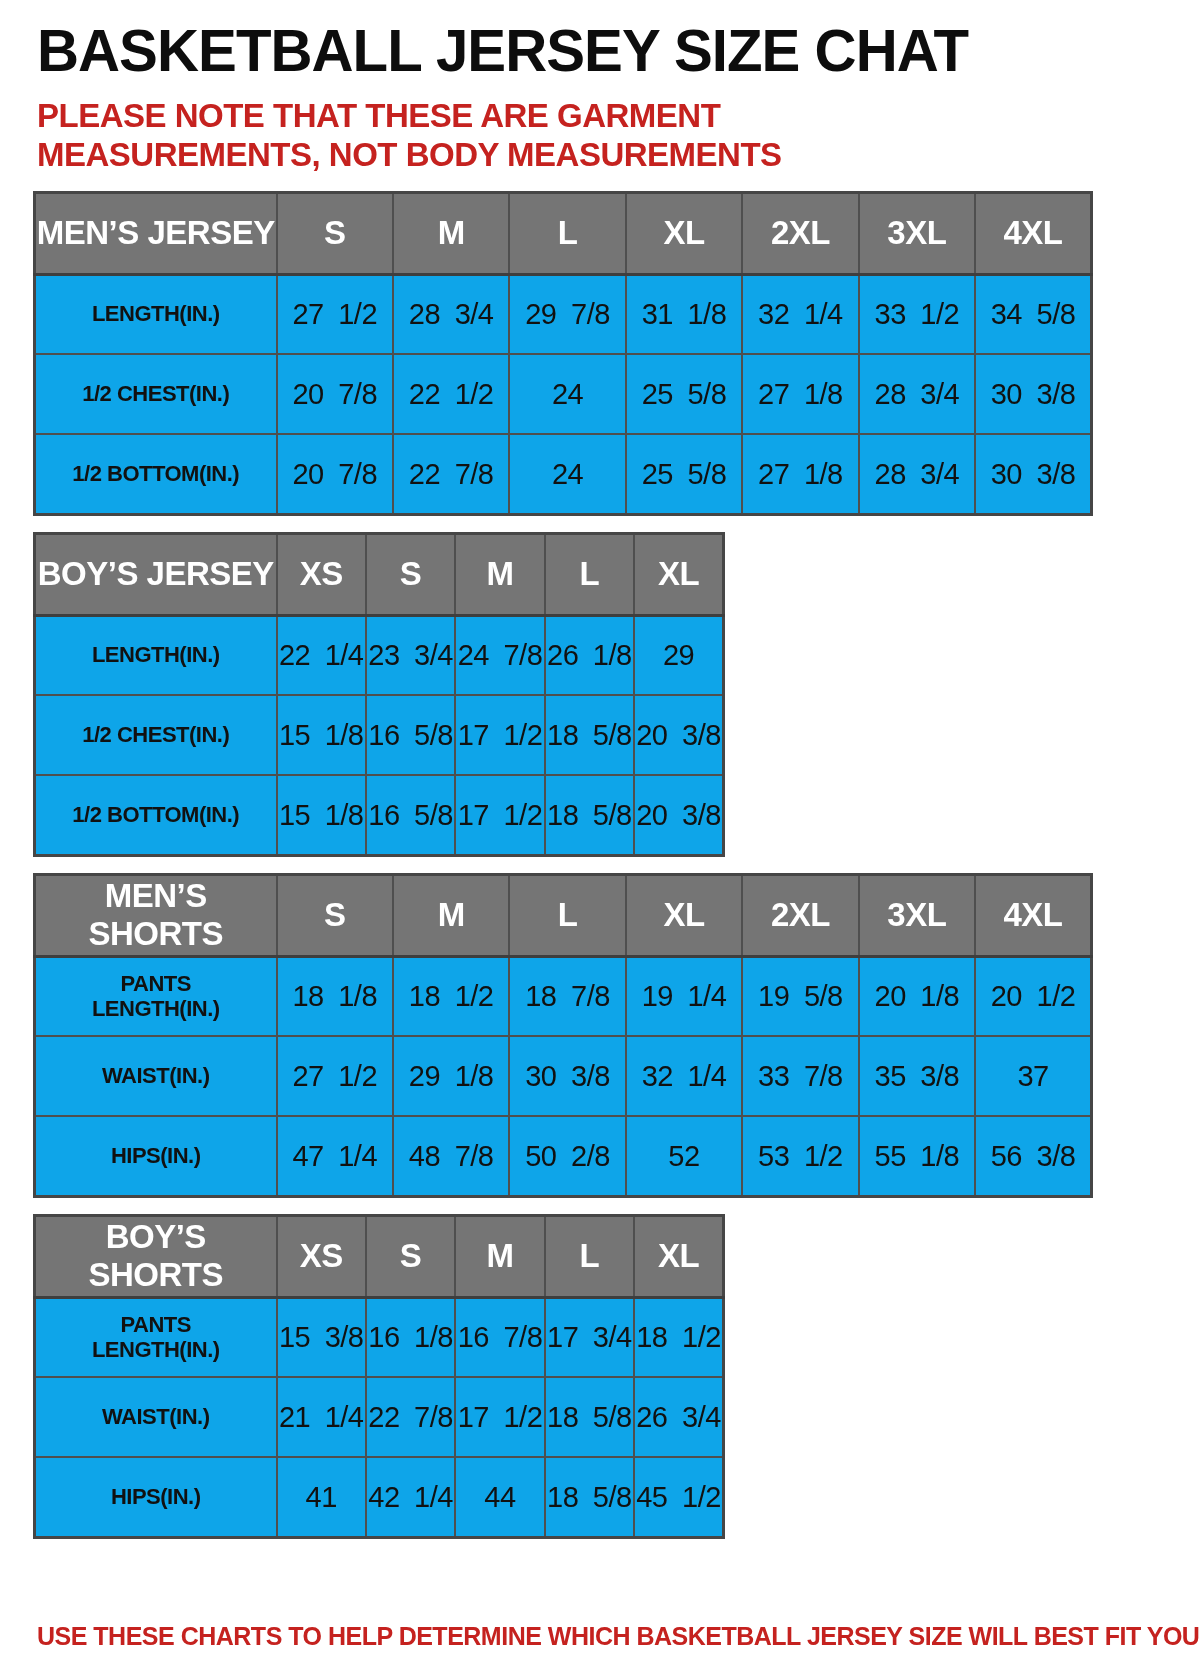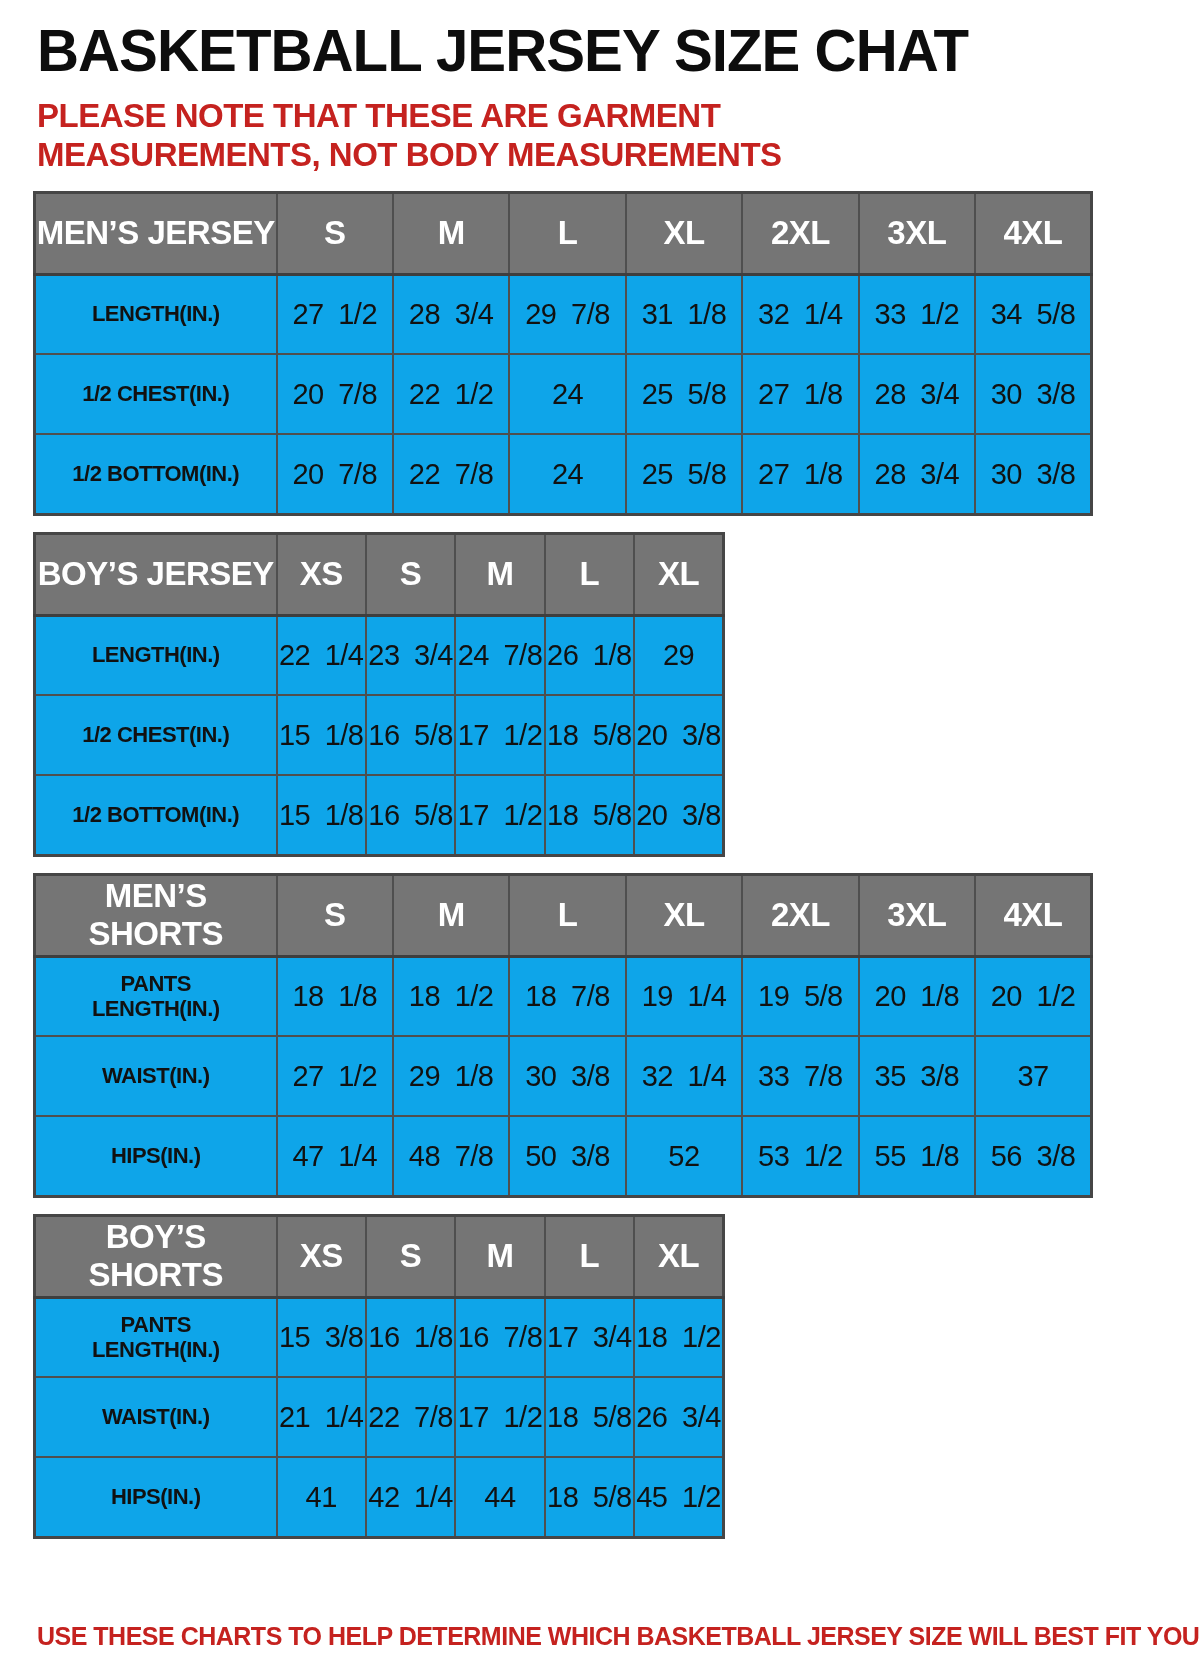--- a/index.html
+++ b/index.html
@@ -215,21 +215,21 @@
           <td class="value-cell">30 3/8</td>
           <td class="value-cell">32 1/4</td>
           <td class="value-cell">33 7/8</td>
           <td class="value-cell">35 3/8</td>
           <td class="value-cell">37</td>
         </tr>
         <tr>
           <td class="label-cell">HIPS(IN.)</td>
           <td class="value-cell">47 1/4</td>
           <td class="value-cell">48 7/8</td>
-          <td class="value-cell">50 3/8</td>
+          <td class="value-cell">50 2/8</td>
           <td class="value-cell">52</td>
           <td class="value-cell">53 1/2</td>
           <td class="value-cell">55 1/8</td>
           <td class="value-cell">56 3/8</td>
         </tr>
       </tbody>
     </table>
 
   <table class="size-table narrow">
       <thead>

